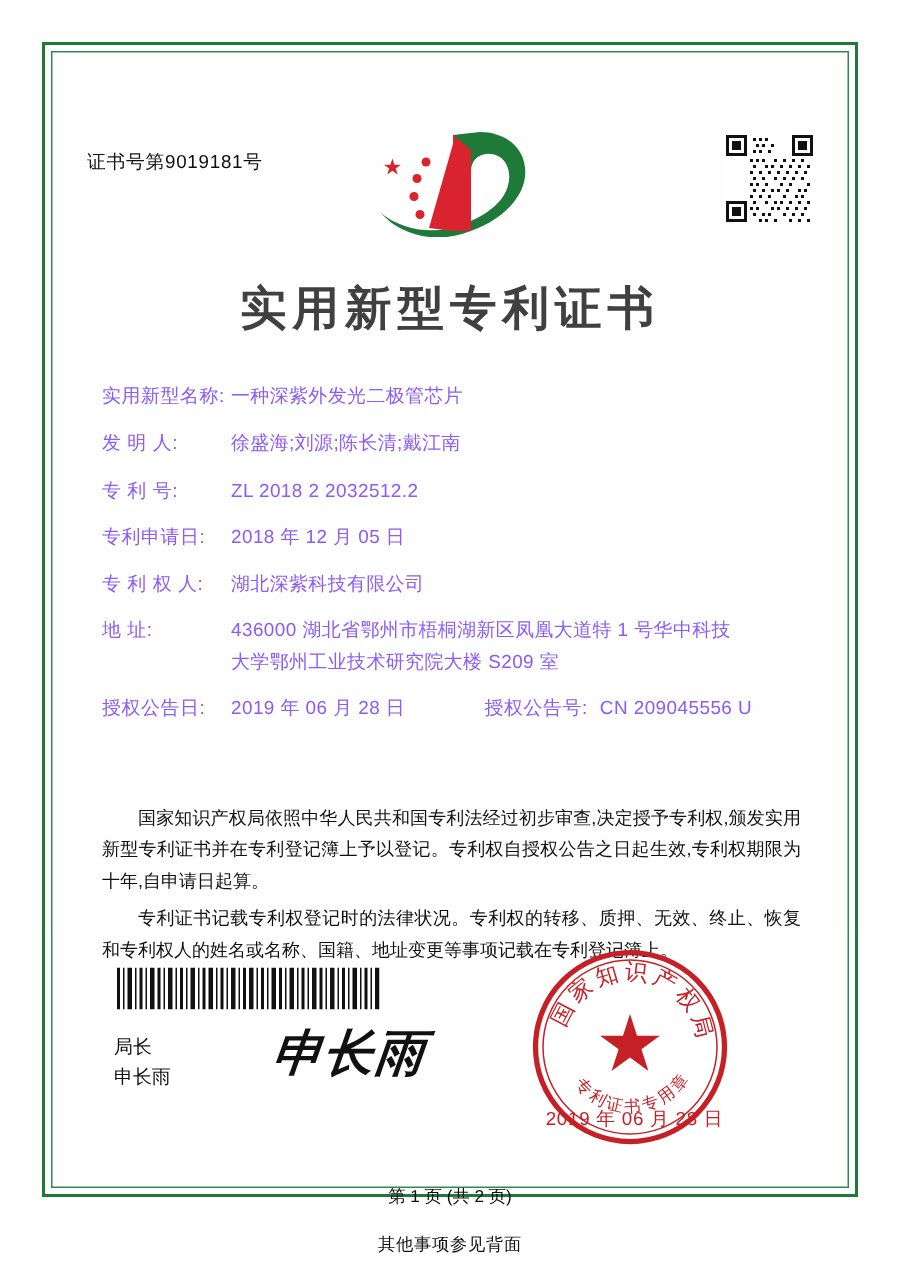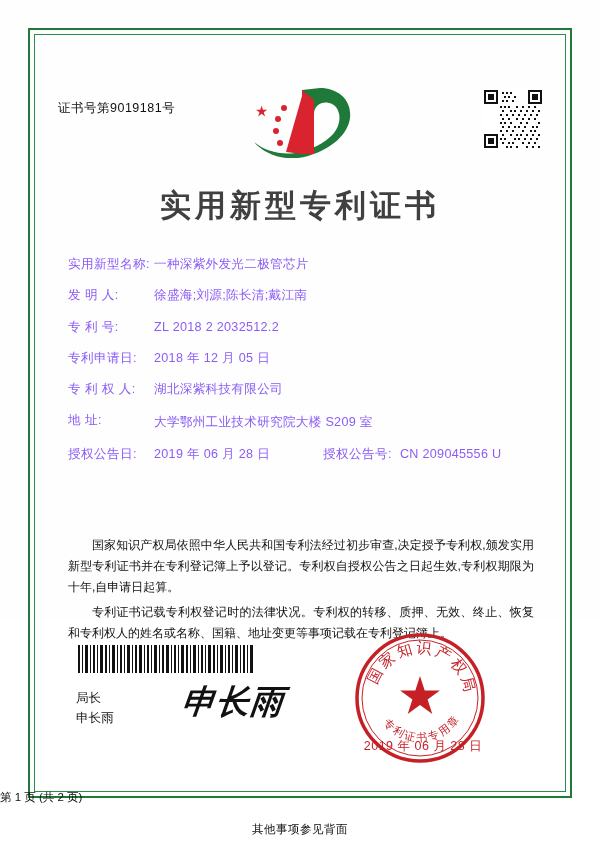--- a/index.html
+++ b/index.html
@@ -178,21 +178,21 @@
     text-align: center;
     font-size: 12.5px;
     color: #c42026;
     letter-spacing: 0.5px;
   }
   .page-num {
     position: absolute;
     left: 0;
     right: 0;
     top: 790px;
-    text-align: left;
+    text-align: center;
     font-size: 11.5px;
     color: #111;
   }
   .footnote {
     position: absolute;
     left: 0;
     right: 0;
     top: 822px;
     text-align: center;
     font-size: 11.5px;
@@ -355,20 +355,21 @@
     </div>
 
     <div class="field-row">
       <div class="field-label">专 利 权 人:</div>
       <div class="field-value">湖北深紫科技有限公司</div>
     </div>
 
     <div class="field-row">
       <div class="field-label">地 址:</div>
       <div class="field-value">
+        <span>436000 湖北省鄂州市梧桐湖新区凤凰大道特 1 号华中科技</span>
         <span class="sub-line">大学鄂州工业技术研究院大楼 S209 室</span>
       </div>
     </div>
 
     <div class="dual-row">
       <div class="dual-left">
         <div class="field-label">授权公告日:</div>
         <div class="field-value">2019 年 06 月 28 日</div>
       </div>
       <div class="dual-right">

